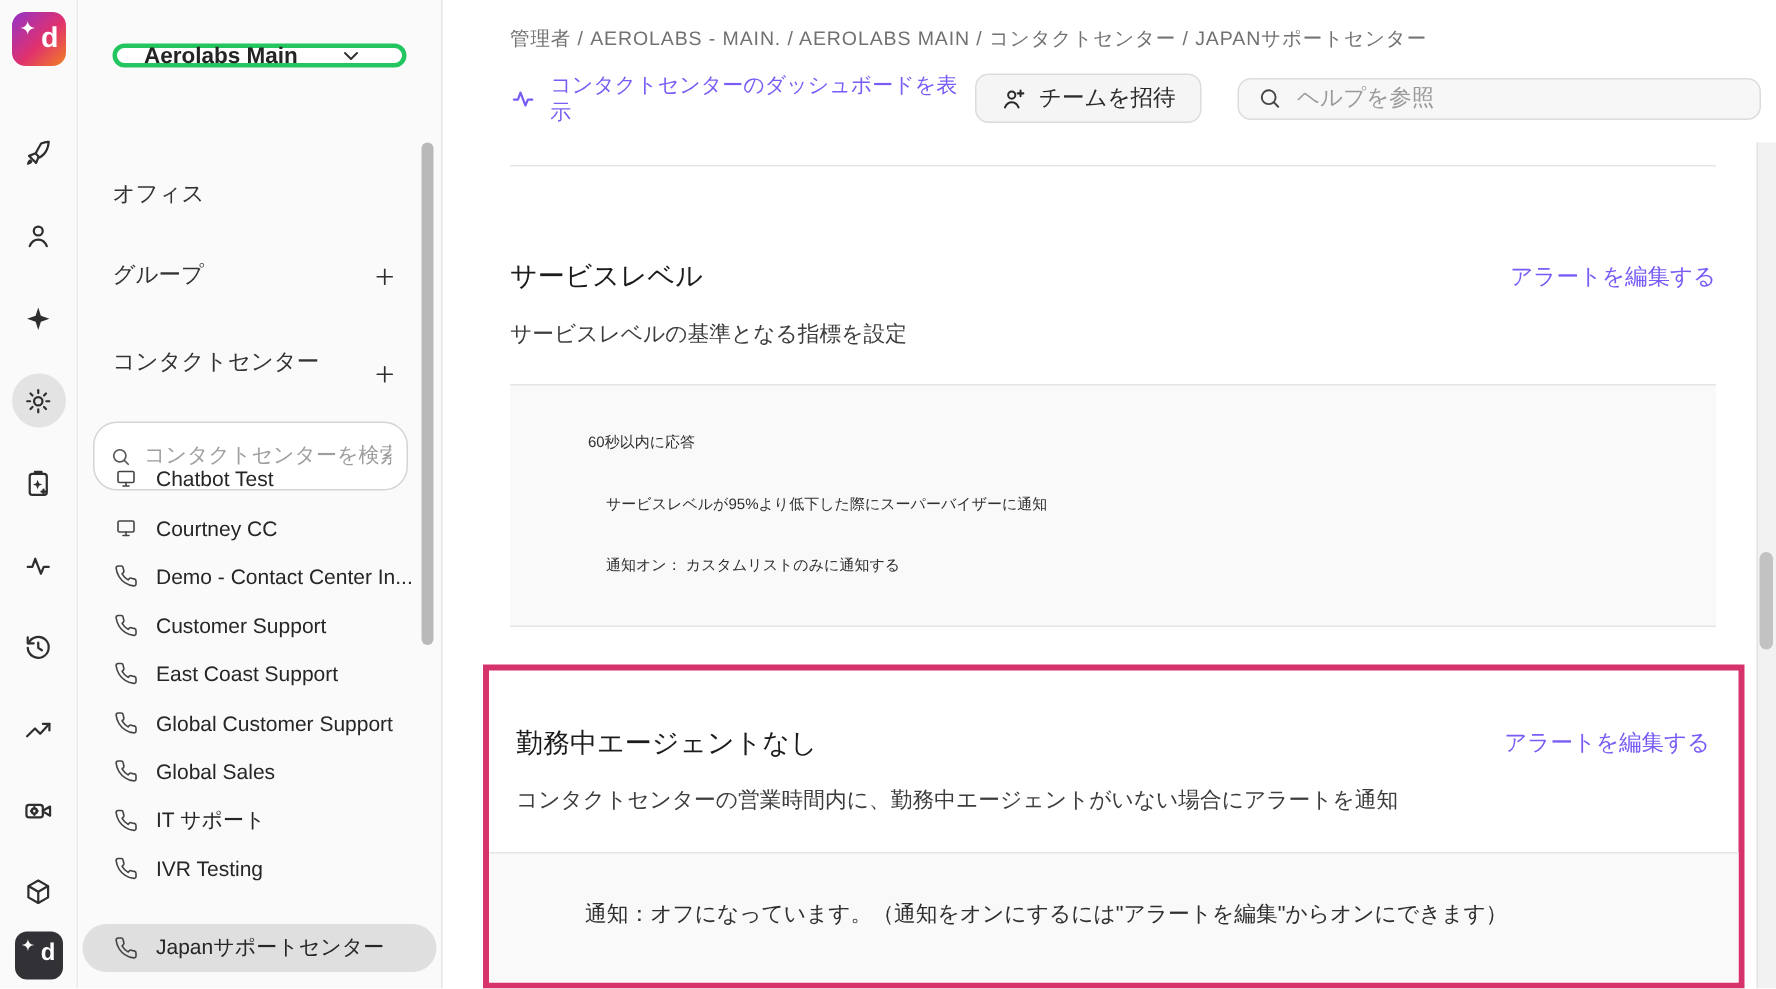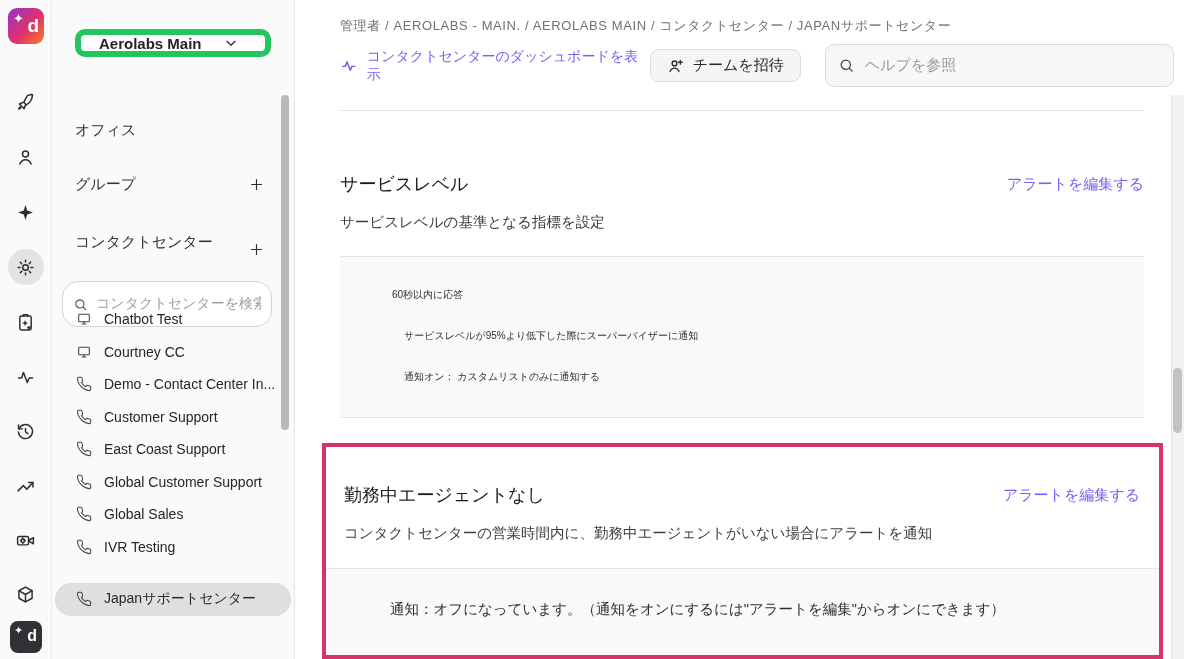--- a/index.html
+++ b/index.html
@@ -14,21 +14,21 @@
   .rail-icon { position:absolute; left:50%; transform:translate(-50%,-50%); width:36px; height:36px; display:flex; align-items:center; justify-content:center; border-radius:50%; cursor:pointer; }
   .rail-icon.selected { background:#e3e3e3; }
   .rail-icon svg { width:21px; height:21px; stroke:#2e2e2e; fill:none; stroke-width:1.7; stroke-linecap:round; stroke-linejoin:round; }
   .rail-icon svg .fillme { fill:#2e2e2e; stroke:none; }
   .rail-logo-dark { position:absolute; left:10px; width:32px; height:32px; border-radius:8px; background:#323236; transform:translateY(-50%); }
   .rail-logo-dark .spark { position:absolute; left:4px; top:3px; color:#fff; font-size:11px; }
   .rail-logo-dark .dletter { position:absolute; right:5px; top:6px; color:#fff; font-size:16px; font-weight:bold; }
 
   
   #sidebar { position:absolute; left:52px; top:0; width:243px; height:659px; background:#fafafa; border-right:1px solid #e6e6e6; z-index:20; }
-  .ws-selector { position:absolute; left:23px; top:29px; width:196px; height:28px; background:#fff; border:6px solid #22c55e; border-radius:10px;
+  .ws-selector { position:absolute; left:23px; top:29px; width:196px; height:16px; background:#fff; border:3px solid #22c55e; border-radius:10px;
     display:flex; align-items:center; justify-content:space-between; padding:0 26px 0 18px; cursor:pointer; }
   .ws-selector .ws-label { font-size:15px; font-weight:bold; color:#242424; }
   .ws-selector svg { width:16px; height:16px; stroke:#333; fill:none; stroke-width:2; stroke-linecap:round; stroke-linejoin:round; }
   .side-section { position:absolute; left:23px; right:28px; display:flex; align-items:center; justify-content:space-between; }
   .side-section .sec-label { font-size:15px; color:#333; line-height:1.55; max-width:160px; }
   .side-section .plus-btn { width:20px; height:20px; display:flex; align-items:center; justify-content:center; cursor:pointer; margin-top:1px; }
   .side-section .plus-btn svg { width:17px; height:17px; stroke:#2e2e2e; stroke-width:1.6; stroke-linecap:round; }
   .cc-search { position:absolute; left:10px; top:281px; width:210px; height:46px; background:#fff; border:1px solid #d4d4d4; border-radius:16px;
     display:flex; align-items:center; padding:0 10px; gap:8px; }
   .cc-search svg { width:15px; height:15px; stroke:#555; fill:none; stroke-width:1.8; stroke-linecap:round; flex:none; }
@@ -45,21 +45,21 @@
   #main { position:absolute; left:296px; top:0; right:0; bottom:0; background:#fff; }
   .breadcrumb { position:absolute; left:44px; top:17px; font-size:13px; letter-spacing:0.6px; color:#717171; white-space:nowrap; }
   .actions-row { position:absolute; left:44px; top:49px; right:10px; height:33px; display:flex; align-items:center; }
   .dash-link { display:flex; align-items:center; gap:9px; cursor:pointer; }
   .dash-link svg { width:18px; height:18px; stroke:#7a5cf5; fill:none; stroke-width:2; stroke-linecap:round; stroke-linejoin:round; }
   .dash-link .dl-text { font-size:14px; color:#7a5cf5; }
   .invite-btn { margin-left:auto; height:33px; padding:0 16px; background:#f5f5f5; border:1px solid #dcdcdc; border-radius:9px;
     display:flex; align-items:center; gap:8px; cursor:pointer; }
   .invite-btn svg { width:18px; height:18px; stroke:#2b2b2b; fill:none; stroke-width:1.8; stroke-linecap:round; stroke-linejoin:round; }
   .invite-btn .ib-text { font-size:15px; font-weight:500; color:#2b2b2b; white-space:nowrap; }
-  .help-search { margin-left:24px; width:352px; height:43px; background:#f7f7f7; border:1px solid #dcdcdc; border-radius:9px;
+  .help-search { margin-left:24px; width:352px; height:28px; background:#f7f7f7; border:1px solid #dcdcdc; border-radius:9px;
     display:flex; align-items:center; gap:10px; padding:0 12px; }
   .help-search svg { width:17px; height:17px; stroke:#444; fill:none; stroke-width:1.8; stroke-linecap:round; flex:none; }
   .help-search .ph { font-size:15px; color:#9a9a9a; white-space:nowrap; }
 
   .prev-card-edge { position:absolute; left:44px; top:110px; width:804px; border-top:1px solid #e5e5e5; }
 
   .section-head { display:flex; align-items:center; justify-content:space-between; }
   .section-title { font-size:18px; font-weight:500; color:#1b1b1b; }
   .edit-link { font-size:15px; color:#7a5cf5; cursor:pointer; white-space:nowrap; }
   .section-sub { font-size:14.5px; color:#3d3d3d; margin-top:17px; }
@@ -229,20 +229,26 @@
       <svg viewBox="0 0 24 24">
           <path d="M22 16.92v3a2 2 0 0 1-2.18 2 19.79 19.79 0 0 1-8.63-3.07 19.5 19.5 0 0 1-6-6 19.79 19.79 0 0 1-3.07-8.67A2 2 0 0 1 4.11 2h3a2 2 0 0 1 2 1.72 12.84 12.84 0 0 0 .7 2.81 2 2 0 0 1-.45 2.11L8.09 9.91a16 16 0 0 0 6 6l1.27-1.27a2 2 0 0 1 2.11-.45 12.84 12.84 0 0 0 2.81.7A2 2 0 0 1 22 16.92z"></path>
         </svg>
       <span class="cc-label">Global Customer Support</span>
     </div>
     <div class="cc-item">
       <svg viewBox="0 0 24 24">
           <path d="M22 16.92v3a2 2 0 0 1-2.18 2 19.79 19.79 0 0 1-8.63-3.07 19.5 19.5 0 0 1-6-6 19.79 19.79 0 0 1-3.07-8.67A2 2 0 0 1 4.11 2h3a2 2 0 0 1 2 1.72 12.84 12.84 0 0 0 .7 2.81 2 2 0 0 1-.45 2.11L8.09 9.91a16 16 0 0 0 6 6l1.27-1.27a2 2 0 0 1 2.11-.45 12.84 12.84 0 0 0 2.81.7A2 2 0 0 1 22 16.92z"></path>
         </svg>
       <span class="cc-label">Global Sales</span>
+    </div>
+    <div class="cc-item">
+      <svg viewBox="0 0 24 24">
+          <path d="M22 16.92v3a2 2 0 0 1-2.18 2 19.79 19.79 0 0 1-8.63-3.07 19.5 19.5 0 0 1-6-6 19.79 19.79 0 0 1-3.07-8.67A2 2 0 0 1 4.11 2h3a2 2 0 0 1 2 1.72 12.84 12.84 0 0 0 .7 2.81 2 2 0 0 1-.45 2.11L8.09 9.91a16 16 0 0 0 6 6l1.27-1.27a2 2 0 0 1 2.11-.45 12.84 12.84 0 0 0 2.81.7A2 2 0 0 1 22 16.92z"></path>
+        </svg>
+      <span class="cc-label">IT サポート</span>
     </div>
     <div class="cc-item">
       <svg viewBox="0 0 24 24">
           <path d="M22 16.92v3a2 2 0 0 1-2.18 2 19.79 19.79 0 0 1-8.63-3.07 19.5 19.5 0 0 1-6-6 19.79 19.79 0 0 1-3.07-8.67A2 2 0 0 1 4.11 2h3a2 2 0 0 1 2 1.72 12.84 12.84 0 0 0 .7 2.81 2 2 0 0 1-.45 2.11L8.09 9.91a16 16 0 0 0 6 6l1.27-1.27a2 2 0 0 1 2.11-.45 12.84 12.84 0 0 0 2.81.7A2 2 0 0 1 22 16.92z"></path>
         </svg>
       <span class="cc-label">IVR Testing</span>
     </div>
     <div class="cc-item selected">
       <svg viewBox="0 0 24 24">
           <path d="M22 16.92v3a2 2 0 0 1-2.18 2 19.79 19.79 0 0 1-8.63-3.07 19.5 19.5 0 0 1-6-6 19.79 19.79 0 0 1-3.07-8.67A2 2 0 0 1 4.11 2h3a2 2 0 0 1 2 1.72 12.84 12.84 0 0 0 .7 2.81 2 2 0 0 1-.45 2.11L8.09 9.91a16 16 0 0 0 6 6l1.27-1.27a2 2 0 0 1 2.11-.45 12.84 12.84 0 0 0 2.81.7A2 2 0 0 1 22 16.92z"></path>

